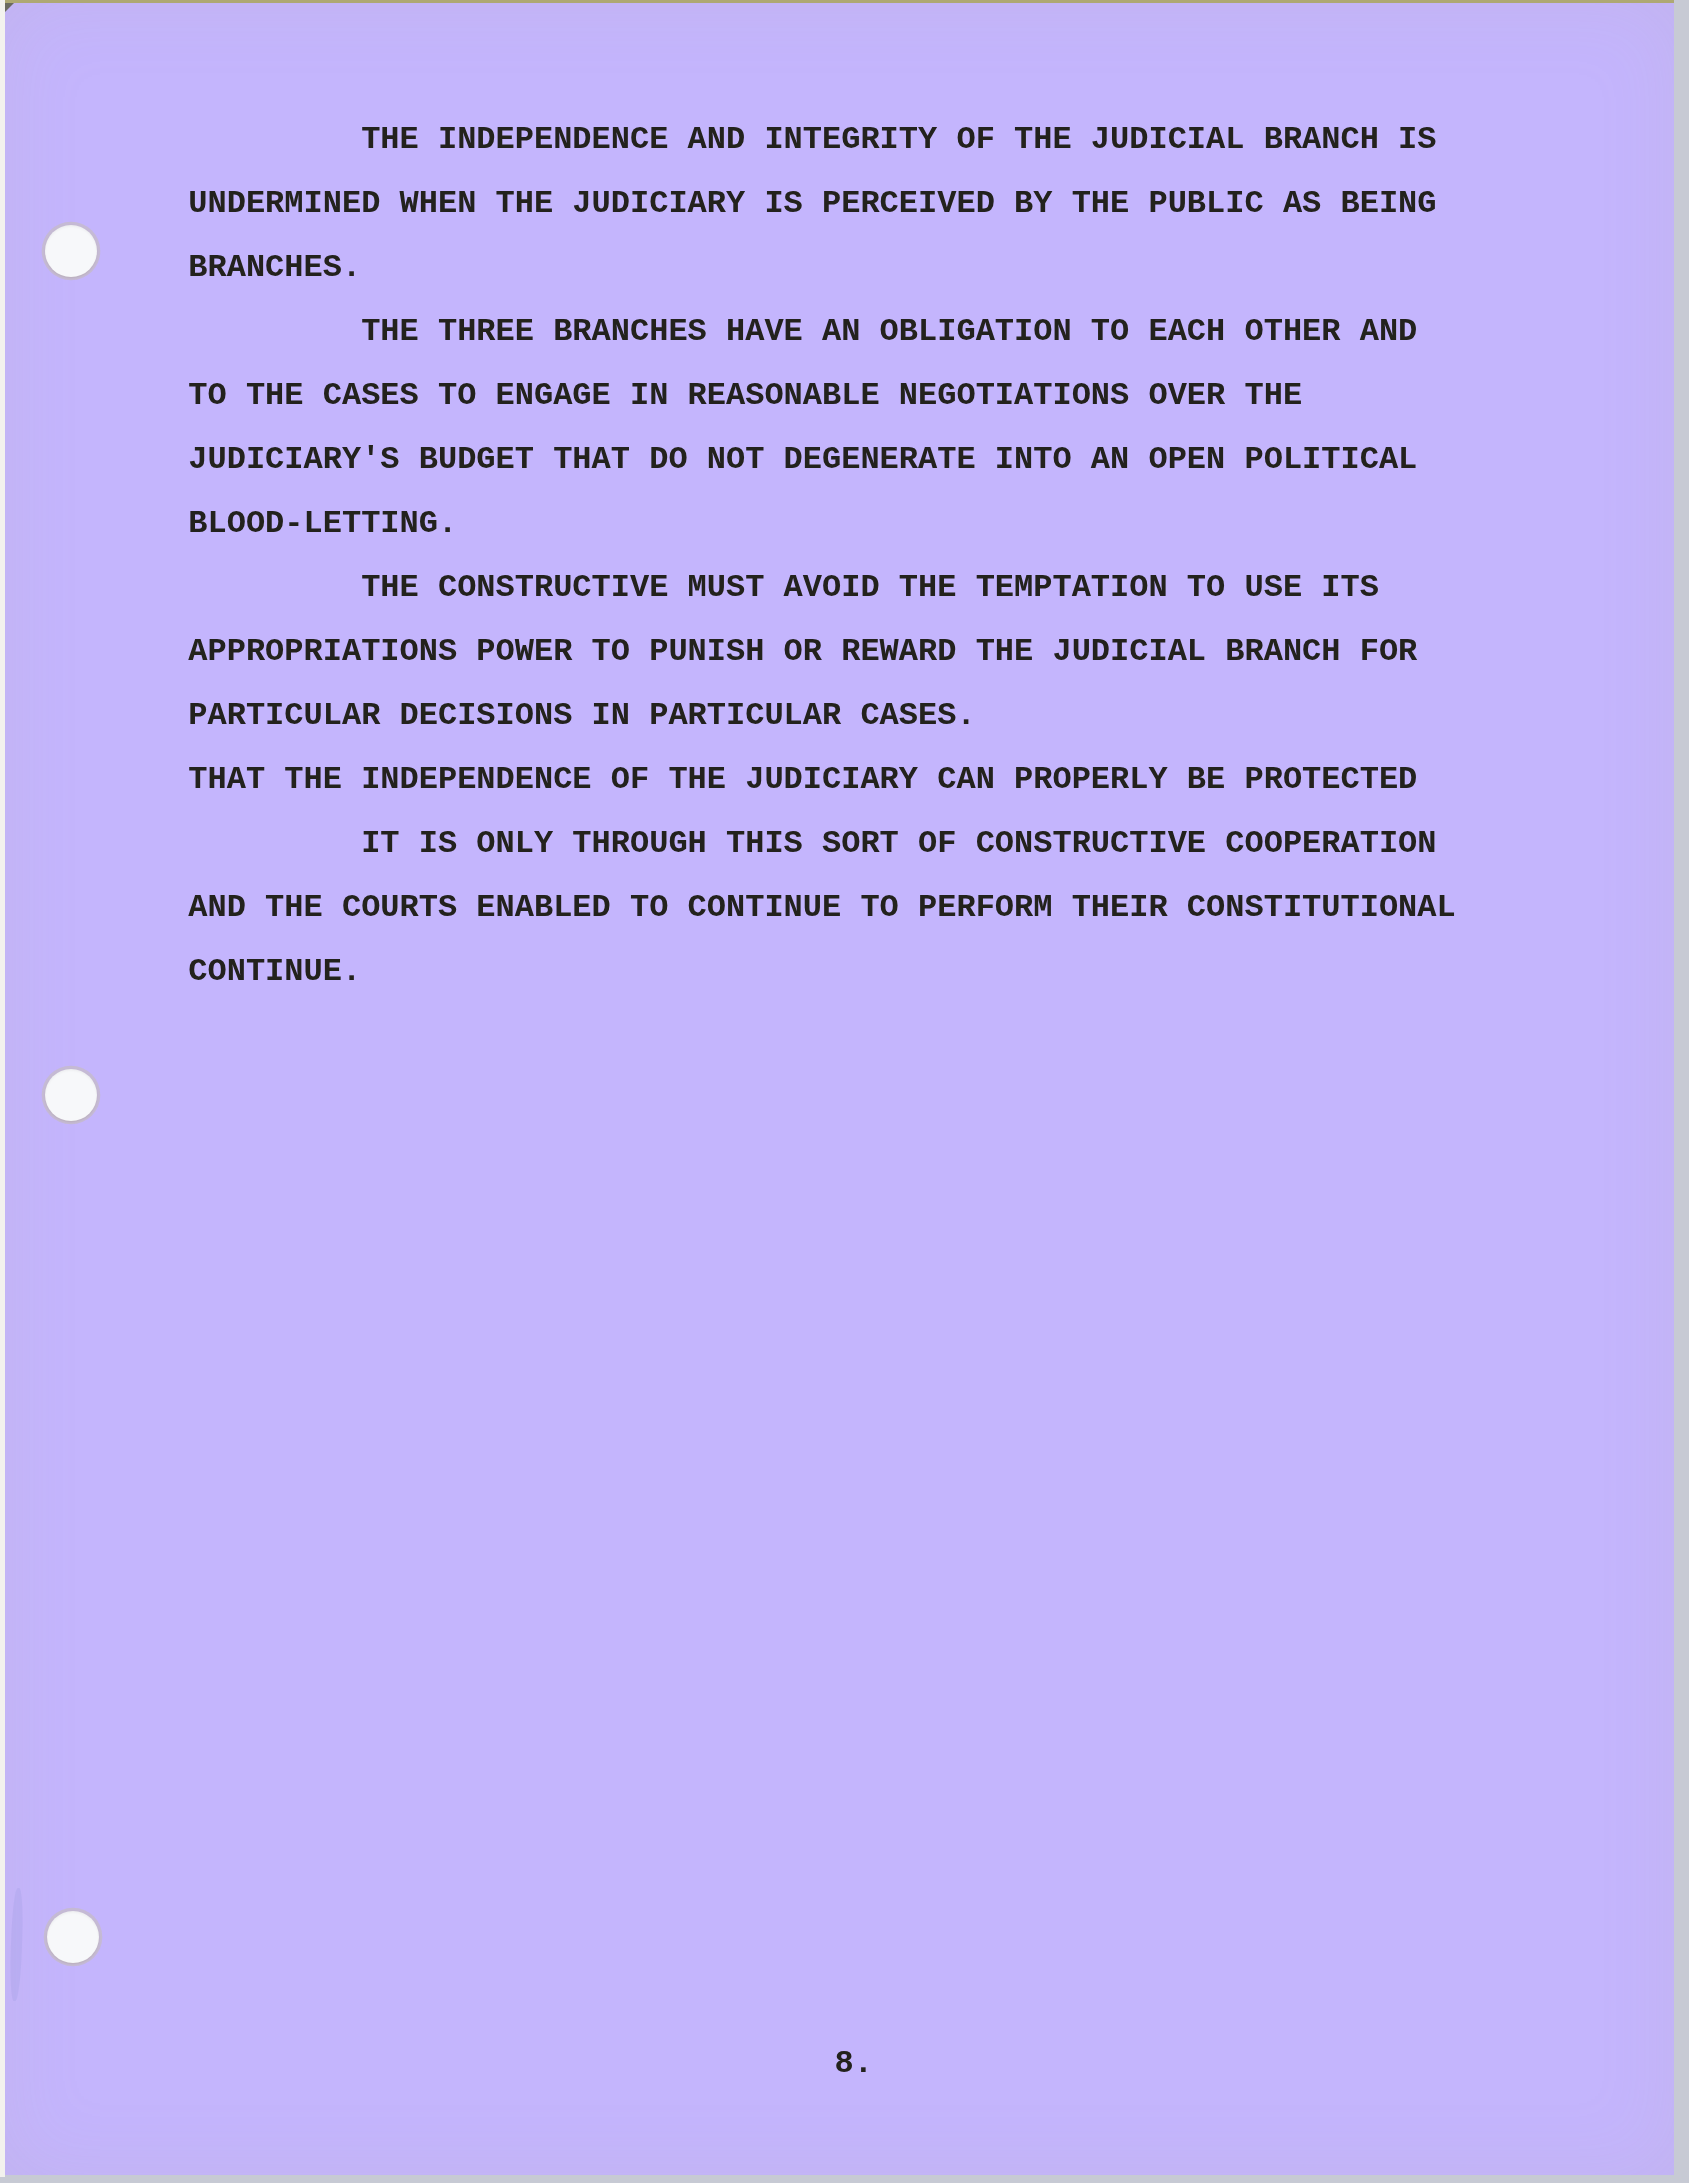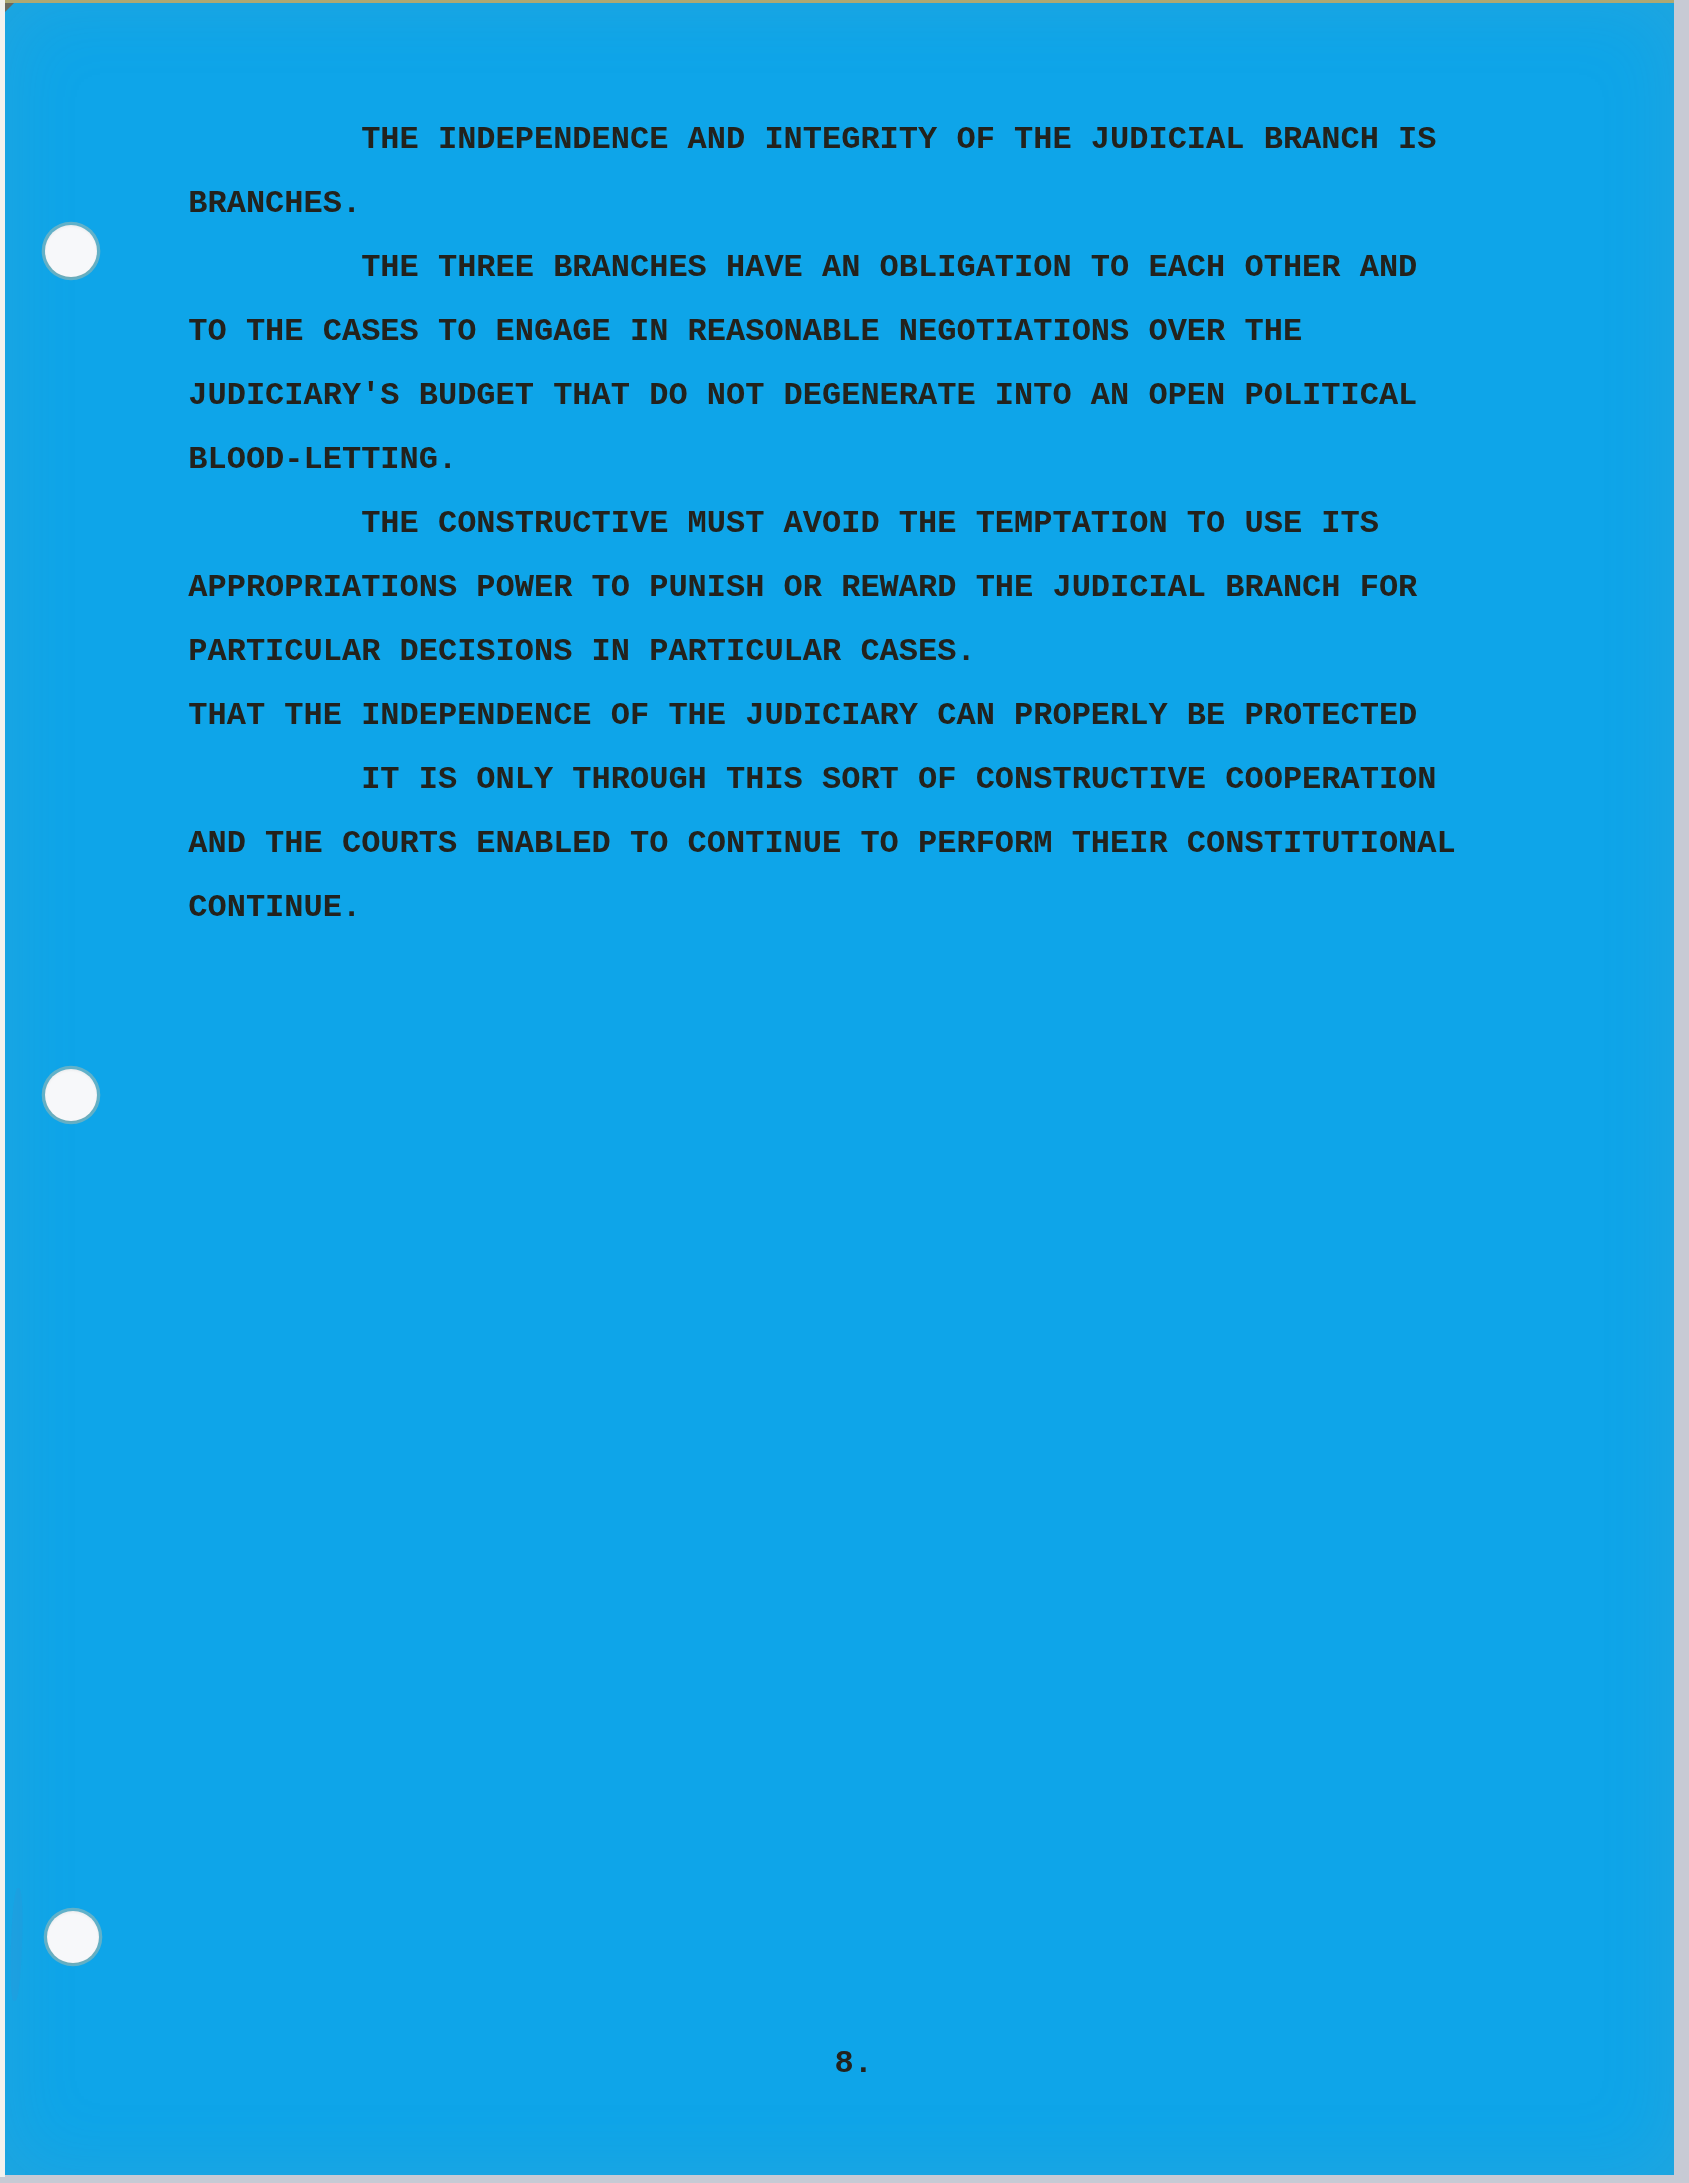--- a/index.html
+++ b/index.html
@@ -14,21 +14,21 @@
   .scan-left-strip {
     position: absolute;
     left: 0; top: 0;
     width: 5.3px; height: 2177px;
     background: #f3f2ee;
   }
   .document-page {
     position: absolute;
     left: 5.3px; top: 0;
     width: 1669px; height: 2175px;
-    background: #0ea5e9;
+    background: #c4b5fd;
     border-top: 3.3px solid #aea873;
     box-sizing: border-box;
     box-shadow: inset 0 0 79px rgba(180,170,140,0.12);
   }
   .corner-mark {
     position: absolute;
     left: 0; top: 0;
     width: 0; height: 0;
     border-top: 9.3px solid #6b6a60;
     border-right: 9.3px solid transparent;
@@ -89,20 +89,21 @@
 
   <div class="hole-punch hole-1"></div>
   <div class="hole-punch hole-2"></div>
   <div class="hole-punch hole-3"></div>
 
   <div class="ink-smudge"></div>
 
   <div class="document-text">
       <div class="paragraph">
         <div class="line">         THE INDEPENDENCE AND INTEGRITY OF THE JUDICIAL BRANCH IS</div>
+        <div class="line">UNDERMINED WHEN THE JUDICIARY IS PERCEIVED BY THE PUBLIC AS BEING</div>
         <div class="line">BRANCHES.</div>
       </div>
       <div class="paragraph">
         <div class="line">         THE THREE BRANCHES HAVE AN OBLIGATION TO EACH OTHER AND</div>
         <div class="line">TO THE CASES TO ENGAGE IN REASONABLE NEGOTIATIONS OVER THE</div>
         <div class="line">JUDICIARY'S BUDGET THAT DO NOT DEGENERATE INTO AN OPEN POLITICAL</div>
         <div class="line">BLOOD-LETTING.</div>
       </div>
       <div class="paragraph">
         <div class="line">         THE CONSTRUCTIVE MUST AVOID THE TEMPTATION TO USE ITS</div>

